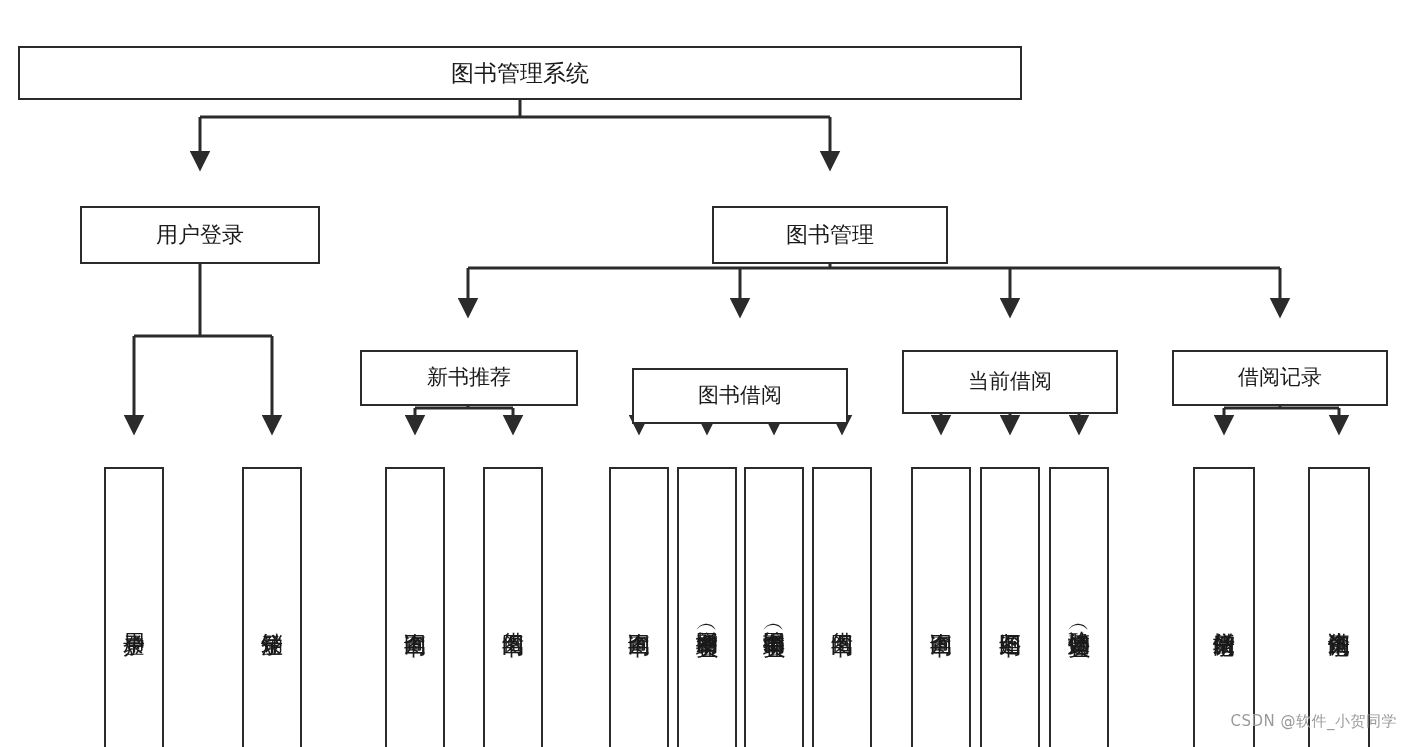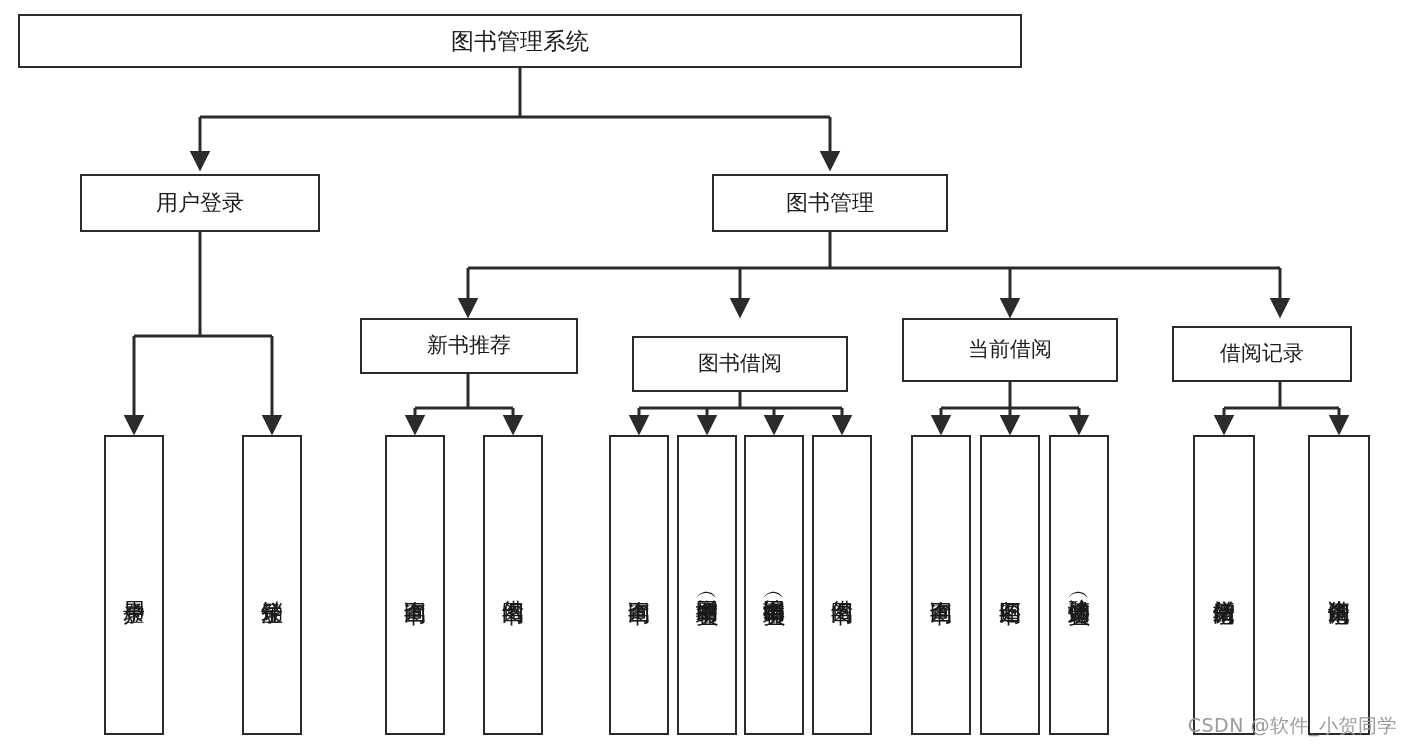--- a/index.html
+++ b/index.html
@@ -27,20 +27,21 @@
   }
   .node {
     position: absolute;
     box-sizing: border-box;
     border: 2px solid #2b2b2b;
     background: #ffffff;
     display: flex;
     align-items: center;
     justify-content: center;
     color: #1a1a1a;
+    margin-top: 32px;
   }
   .node .label {
     display: block;
     text-align: center;
     line-height: 1.22;
   }
   .node-root {
     font-size: 23px;
   }
   .node-l1 {
@@ -58,22 +59,22 @@
   .node-leaf .label {
     writing-mode: vertical-rl;
     text-orientation: upright;
     line-height: 1.08;
     letter-spacing: 1px;
     white-space: nowrap;
   }
   .watermark {
     position: absolute;
     right: 8px;
-    bottom: 8px;
-    font-size: 19px;
+    bottom: 16px;
+    font-size: 15px;
     color: #9a9a9a;
     letter-spacing: 0.5px;
     white-space: nowrap;
     pointer-events: none;
   }
 </style>
 </head>
 <body>
 
 <div id="diagram-root">
@@ -144,21 +145,21 @@
 
   <div class="node node-l1" style="left:712px; top:174px; width:236px; height:58px;">
     <span class="label">图书管理</span>
   </div>
   <div class="node node-l2" style="left:632px; top:336px; width:216px; height:56px;">
     <span class="label">图书借阅</span>
   </div>
   <div class="node node-l2" style="left:902px; top:318px; width:216px; height:64px;">
     <span class="label">当前借阅</span>
   </div>
-  <div class="node node-l2" style="left:1172px; top:326px; width:180px; height:56px;">
+  <div class="node node-l2" style="left:1172px; top:318px; width:216px; height:56px;">
     <span class="label">借阅记录</span>
   </div>
 
   <div class="node node-leaf" style="left:104px; top:435px; width:60px; height:300px;">
     <span class="label">用户登录</span>
   </div>
   <div class="node node-leaf" style="left:242px; top:435px; width:60px; height:300px;">
     <span class="label">注销登录</span>
   </div>
 

